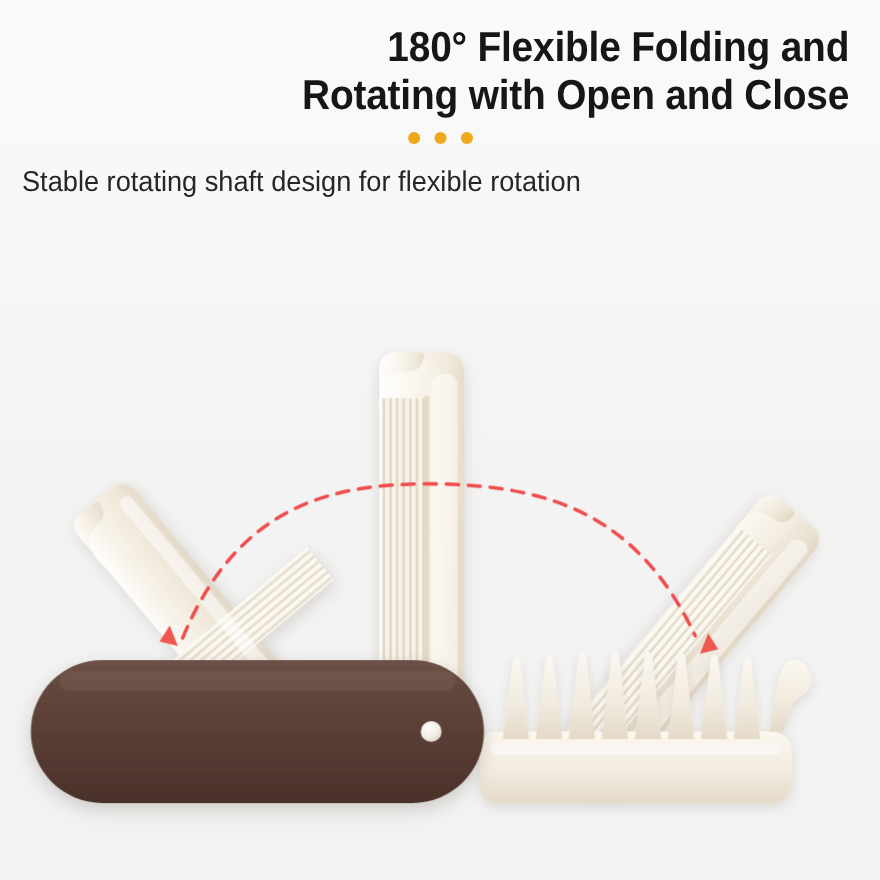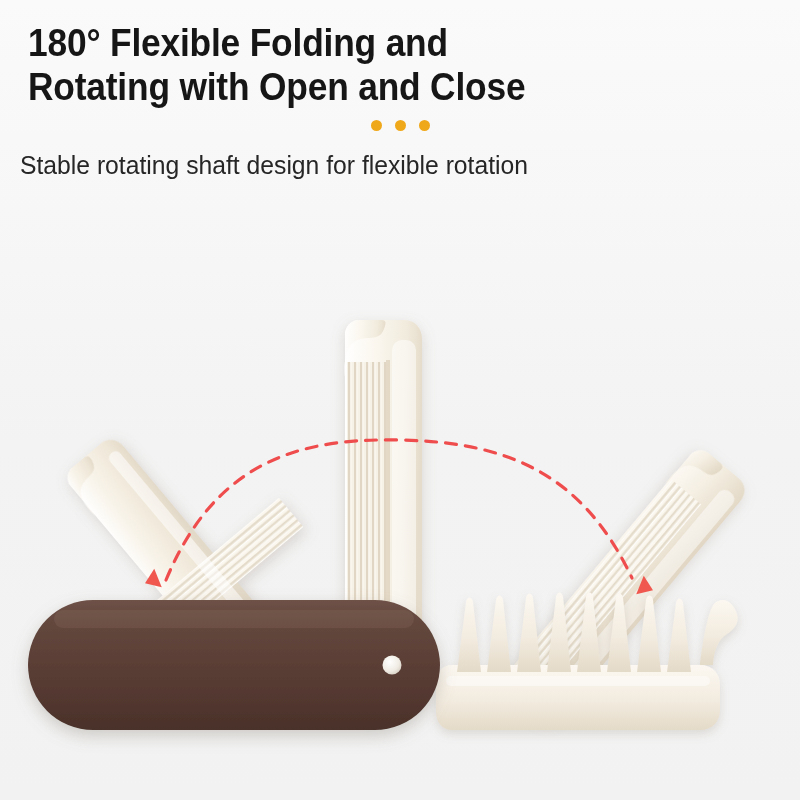--- a/index.html
+++ b/index.html
@@ -21,21 +21,21 @@
     background: linear-gradient(180deg, #fafafa 0%, #f7f7f7 26%, #f3f3f3 55%, #f2f2f2 100%);
     overflow: hidden;
   }
 
   
   .header-block {
     position: absolute;
     left: 0;
     top: 0;
     width: 800px;
-    text-align: left;
+    text-align: right;
   }
 
   .headline {
     margin: 0;
     padding-top: 21px;
     color: #161616;
     font-family: "Liberation Sans Narrow", "Liberation Sans", sans-serif;
     font-weight: bold;
     font-size: 38px;
     line-height: 44px;

